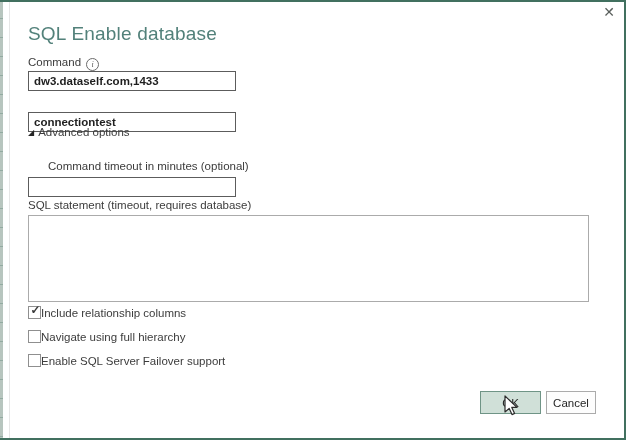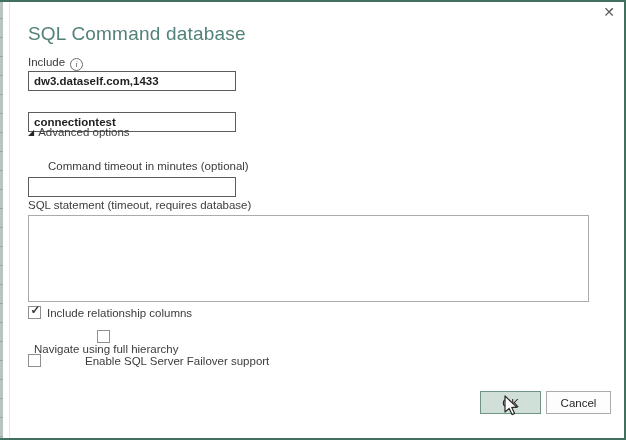--- a/index.html
+++ b/index.html
@@ -52,45 +52,45 @@
   }
   .cb-row{position:absolute;left:28px;display:flex;align-items:center;}
   .cb-box{
     width:13px;height:13px;box-sizing:border-box;border:1px solid #8f8f8f;background:#fff;
     position:relative;flex:0 0 auto;
   }
   .cb-box .tick{
     position:absolute;left:0;top:-3px;width:13px;
     font-size:12px;line-height:13px;color:#3a3a3a;text-align:center;font-weight:bold;
   }
-  .cb-label{margin-left:6px;font-size:11.5px;color:#3c3c3c;white-space:nowrap;}
+  .cb-label{margin-left:0;font-size:11.5px;color:#3c3c3c;white-space:nowrap;}
   .btn{
     position:absolute;top:391px;height:23px;box-sizing:border-box;
     font-family:"Liberation Sans",sans-serif;font-size:11.5px;color:#262626;
     display:flex;align-items:center;justify-content:center;border-radius:0;padding:0;
   }
   .btn-ok{left:480px;width:61px;background:#d0e0d8;border:1px solid #6f9486;}
-  .btn-cancel{left:546px;width:65px;background:#fdfdfd;border:1px solid #ababab;}
+  .btn-cancel{left:546px;width:50px;background:#fdfdfd;border:1px solid #ababab;}
   .cursor{position:absolute;left:504px;top:395px;pointer-events:none;}
 </style>
 </head>
 <body>
 
 <div class="screen">
 
   <div class="left-strip"></div>
   <div class="left-line"></div>
   <div class="frame"></div>
 
   <div class="close-btn">✕</div>
 
-  <h1 class="title">SQL Command database</h1>
+  <h1 class="title">SQL Enable database</h1>
 
   <div class="lbl" style="top:56px;">
-    <span>Include</span><span class="info-circle">i</span>
+    <span>Command</span><span class="info-circle">i</span>
   </div>
   <input class="txt" style="top: 71px;" type="text" value="dw3.dataself.com,1433">
 
   <input class="txt" style="top: 112px;" type="text" value="connectiontest">
 
   <div class="adv">
     <span class="tri">◢</span><span>Advanced options</span>
   </div>
 
   <div class="lbl" style="top:160px;margin-left:20px;">Command timeout in minutes (optional)</div>
@@ -98,25 +98,25 @@
 
   <div class="lbl" style="top:199px;">SQL statement (timeout, requires database)</div>
   <textarea class="sql-area" value="" style=""></textarea>
 
   <div class="cb-row" style="top:306px;">
     <span class="cb-box">
         <span class="tick">✓</span>
       </span>
     <span class="cb-label">Include relationship columns</span>
   </div>
-  <div class="cb-row" style="top:330px;flex-direction:column;">
+  <div class="cb-row" style="top:330px;">
     <span class="cb-box"></span>
     <span class="cb-label">Navigate using full hierarchy</span>
   </div>
-  <div class="cb-row" style="top:354px;gap:38px;">
+  <div class="cb-row" style="top:354px;">
     <span class="cb-box"></span>
     <span class="cb-label">Enable SQL Server Failover support</span>
   </div>
 
   <button class="btn btn-ok">OK</button>
   <button class="btn btn-cancel">Cancel</button>
 
   <svg class="cursor" width="18" height="26" viewBox="0 0 18 26">
     <polygon points="1,1 1,17 5.2,13.4 8,19.6 10.6,18.4 7.8,12.4 13,12.4" fill="#ffffff" stroke="#2b2b2b" stroke-width="1.2" stroke-linejoin="round"></polygon>
   </svg>

